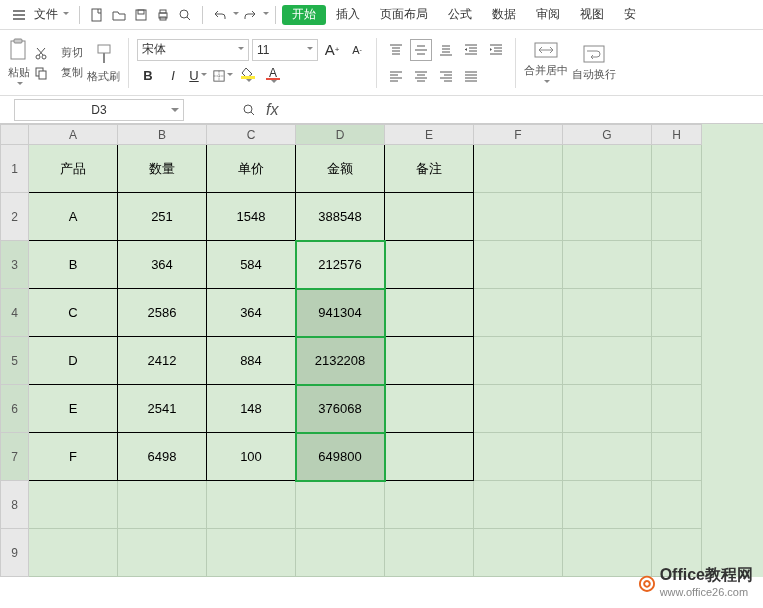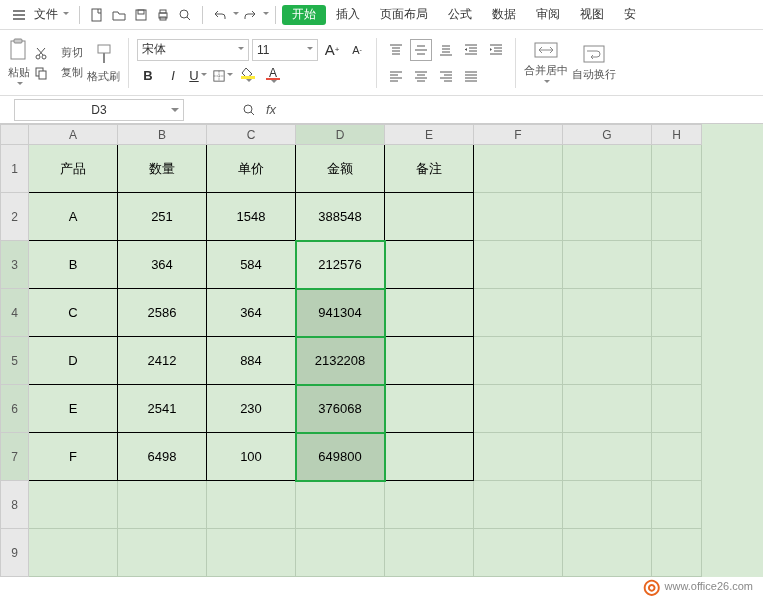--- a/index.html
+++ b/index.html
@@ -23,21 +23,21 @@
 .font-size { width: 66px; }
 .btn-row { display: flex; gap: 3px; align-items: center; }
 .fmt-btn { width: 22px; height: 22px; display: flex; align-items: center; justify-content: center; cursor: pointer; border: 1px solid transparent; font-size: 13px; }
 .color-bar { height: 3px; margin-top: -2px; }
 
 
 .formula-bar { height: 28px; display: flex; align-items: center; border-bottom: 1px solid #ccc; }
 .name-box { width: 170px; height: 22px; border: 1px solid #ccc; margin: 0 14px; display: flex; align-items: center; justify-content: center; font-size: 12px; background: #fff; position: relative; }
 .name-box::after { content: ""; position: absolute; right: 4px; border: 4px solid transparent; border-top-color: #888; top: 8px; }
 .fx-area { display: flex; align-items: center; gap: 6px; padding-left: 40px; }
-.fx-icon { font-style: italic; color: #555; cursor: pointer; font-size: 13px; }
+.fx-icon { font-style: italic; color: #555; cursor: pointer; font-size: 16px; }
 .formula-input { border: none; outline: none; font-size: 13px; padding: 2px 6px; width: 400px; }
 
 
 .grid-wrap { position: relative; background: #d8ead5; }
 .grid { border-collapse: collapse; }
 .col-hdr { background: #e8e8e8; border: 1px solid #ccc; text-align: center; font-size: 12px; color: #555; height: 20px; cursor: pointer; }
 .col-hdr.sel { background: #cde0cb; }
 .row-hdr { background: #e8e8e8; border: 1px solid #ccc; text-align: center; font-size: 12px; color: #555; width: 28px; cursor: pointer; }
 .row-hdr.sel { background: #cde0cb; }
 .corner { background: #e8e8e8; border: 1px solid #ccc; width: 28px; height: 20px; cursor: pointer; }
@@ -377,21 +377,21 @@
     <td class="cell bordered sel-fill sel-range"><span>2132208</span></td>
     <td class="cell bordered"><span></span></td>
     <td class="cell"></td>
     <td class="cell"></td>
     <td class="cell"></td>
   </tr>
   <tr>
     <td class="row-hdr sel"><span>6</span></td>
     <td class="cell bordered"><span>E</span></td>
     <td class="cell bordered"><span>2541</span></td>
-    <td class="cell bordered"><span>230</span></td>
+    <td class="cell bordered"><span>148</span></td>
     <td class="cell bordered sel-fill sel-range"><span>376068</span></td>
     <td class="cell bordered"><span></span></td>
     <td class="cell"></td>
     <td class="cell"></td>
     <td class="cell"></td>
   </tr>
   <tr>
     <td class="row-hdr sel"><span>7</span></td>
     <td class="cell bordered"><span>F</span></td>
     <td class="cell bordered"><span>6498</span></td>
@@ -424,15 +424,16 @@
     <td class="cell"></td>
     <td class="cell"></td>
   </tr>
 </tbody>
     </table>
 </div>
 
 <div class="watermark">
   <span class="wm-o">◎</span>
   <div>
+    <div class="wm-text">Office教程网</div>
     <div class="wm-url">www.office26.com</div>
   </div>
 </div>
 
 </body></html>

